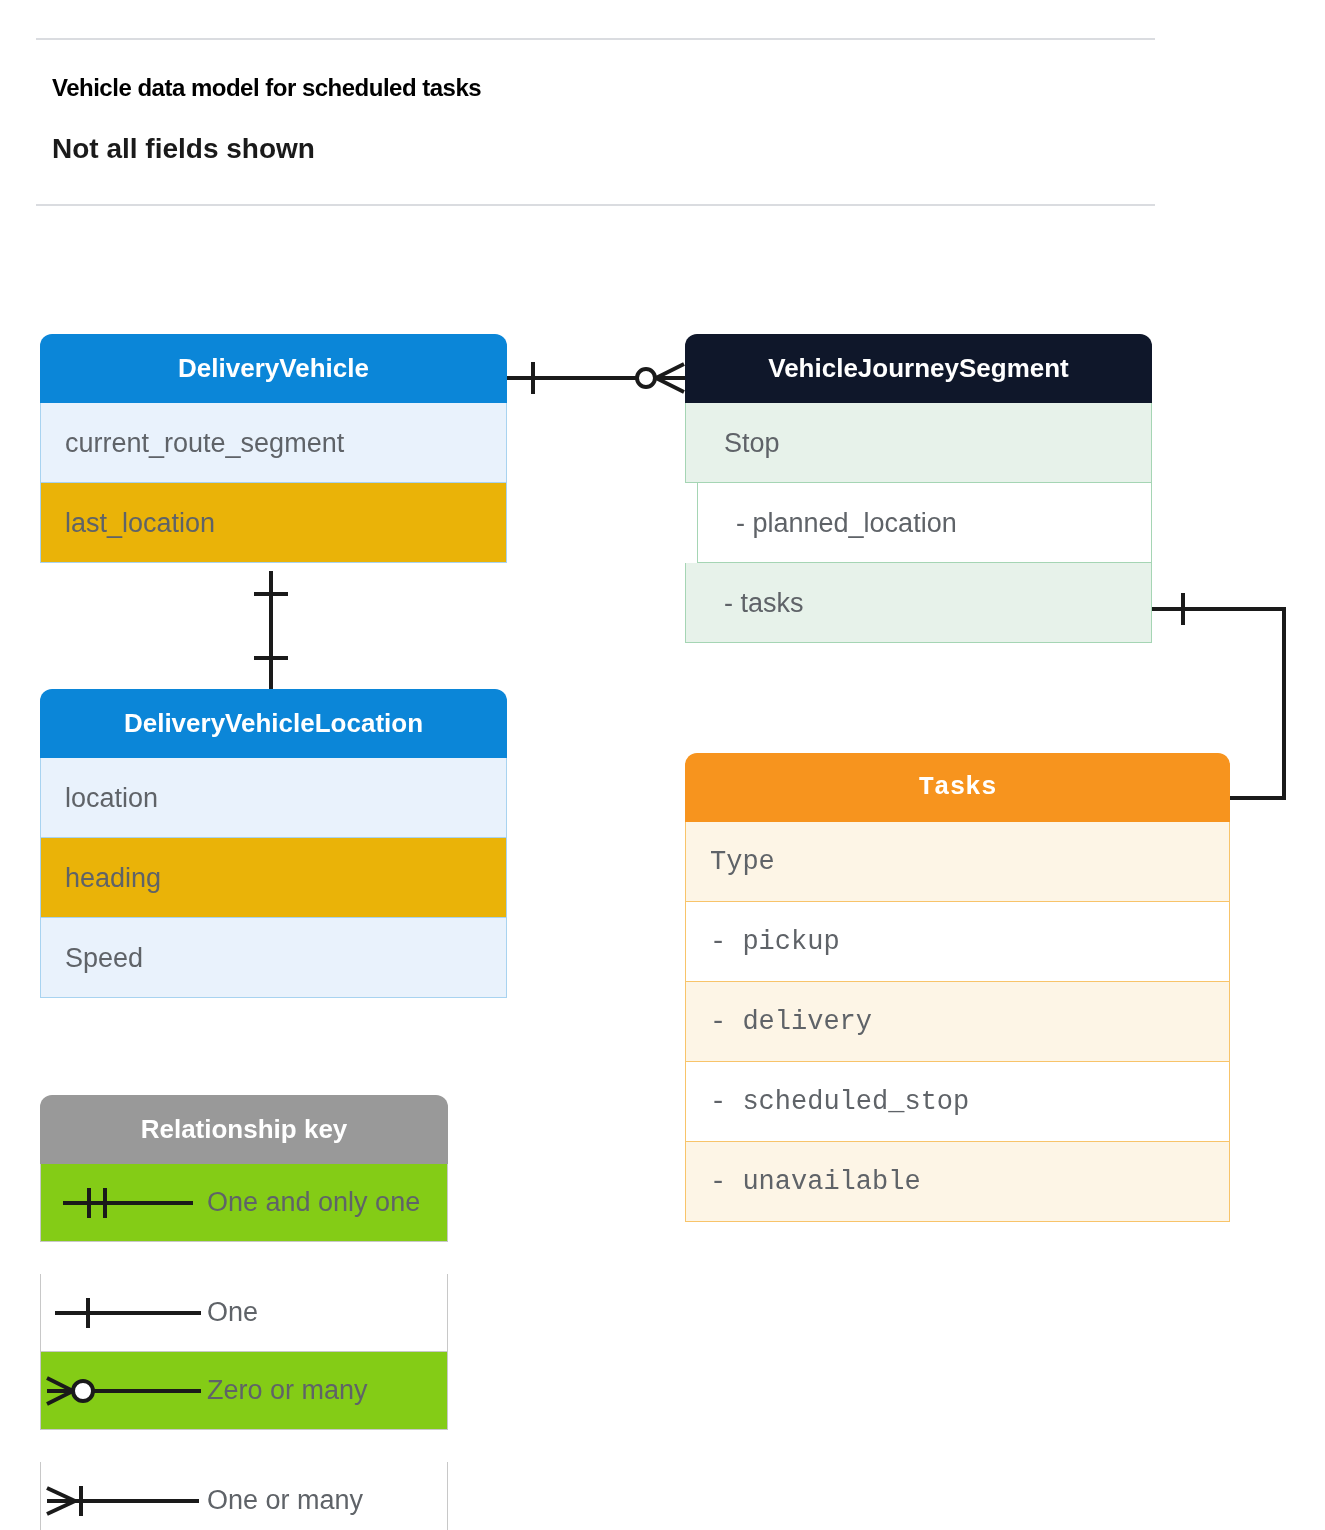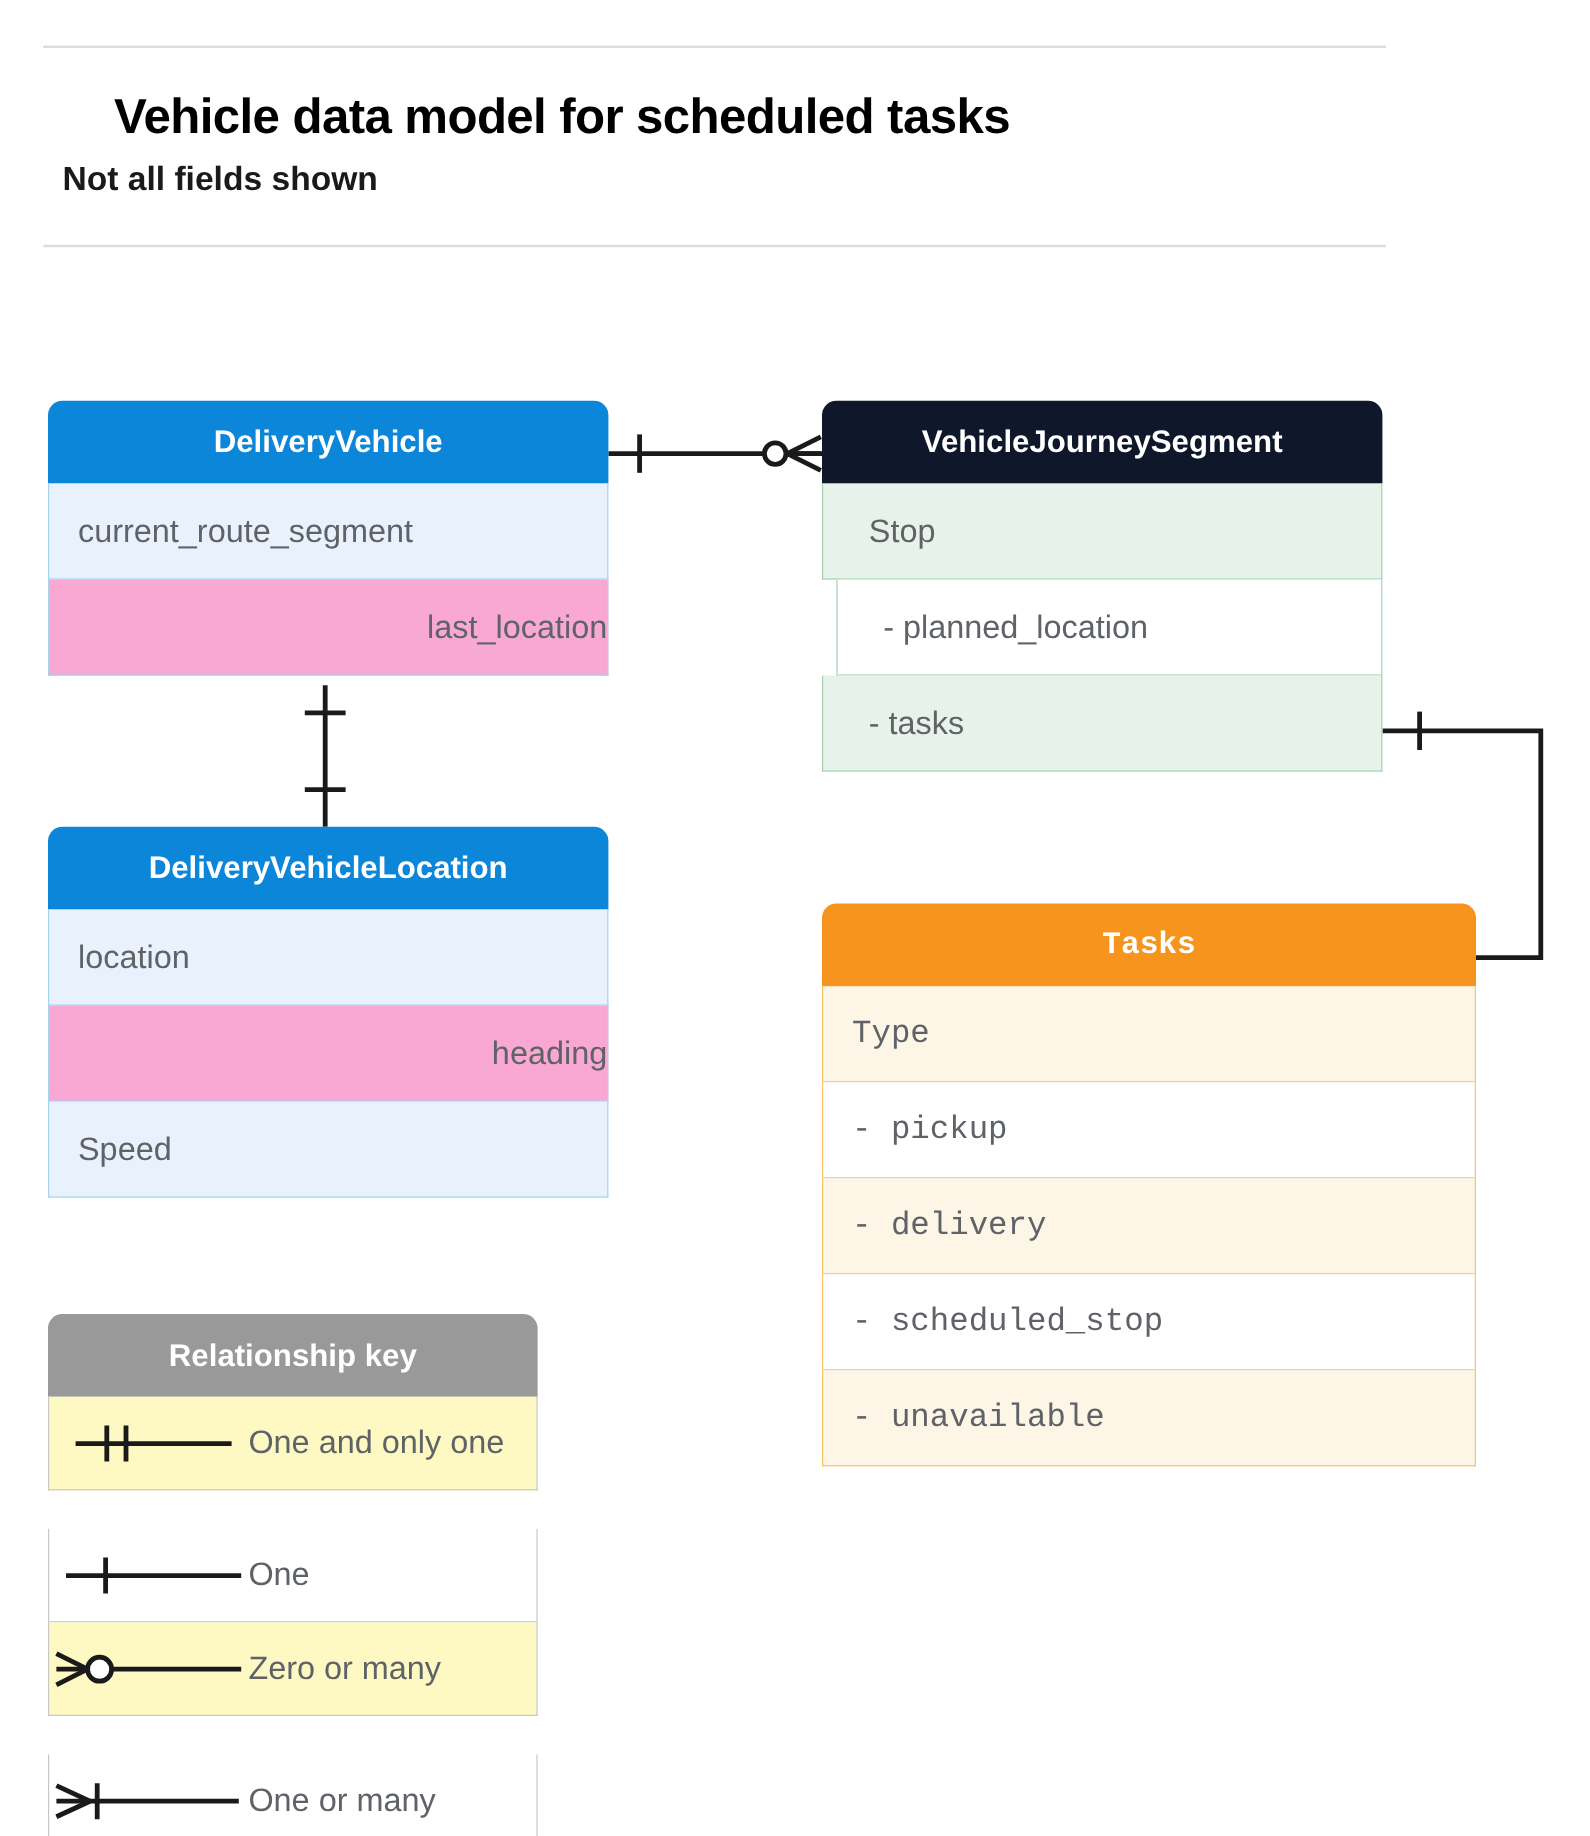--- a/index.html
+++ b/index.html
@@ -23,26 +23,25 @@
     height: 2px;
     background: #dadce0;
   }
   #rule-top { top: 38px; }
   #rule-bottom { top: 204px; }
 
   #page-title {
     position: absolute;
     left: 52px;
     top: 74px;
-    font-size: 41px;
+    font-size: 24px;
     font-weight: bold;
     color: #000000;
     letter-spacing: -0.5px;
     white-space: nowrap;
-    margin-left: 43px;
   }
   #page-subtitle {
     position: absolute;
     left: 52px;
     top: 133px;
     font-size: 28px;
     font-weight: bold;
     color: #1a1a1a;
     white-space: nowrap;
   }
@@ -73,38 +72,38 @@
     padding-left: 24px;
     white-space: nowrap;
     overflow: hidden;
   }
   .entity-row.sub { padding-left: 24px; }
 
   
   .e-blue .entity-header { background: #0b86d8; }
   .e-blue .entity-row { border: 1px solid #a8d3f0; border-top: none; }
   .e-blue .entity-row.alt { background: #e9f2fc; }
-  .e-blue .entity-row.plain { background: #f9a8d4; text-align: right; }
+  .e-blue .entity-row.plain { background: #eab308; }
 
   
   .e-green .entity-header { background: #0f172a; }
   .e-green .entity-row { border: 1px solid #a5d5b4; border-top: none; padding-left: 38px; }
   .e-green .entity-row.alt { background: #e7f2ea; }
   .e-green .entity-row.plain { background: #ffffff; margin-left: 12px; }
 
   
   .e-orange .entity-header { background: #f7941e; }
   .e-orange .entity-row { border: 1px solid #f8c46a; border-top: none; }
   .e-orange .entity-row.alt { background: #fdf5e6; }
   .e-orange .entity-row.plain { background: #ffffff; }
 
   
   .e-grey .entity-header { background: #999999; }
   .e-grey .legend-row { border: 1px solid #c8c8c8; border-top: none; }
-  .e-grey .legend-row.alt { background: #fef9c3; }
+  .e-grey .legend-row.alt { background: #84cc16; }
   .e-grey .legend-row.plain { background: #ffffff; margin-top: 32px; }
 
   
   #ent-delivery-vehicle { left: 40px; top: 334px; width: 467px; }
   #ent-delivery-vehicle-location { left: 40px; top: 689px; width: 467px; }
   #ent-vehicle-journey-segment { left: 685px; top: 334px; width: 467px; }
   #ent-tasks { left: 685px; top: 753px; width: 545px; font-family: Liberation Mono, monospace; }
   #legend-box { left: 40px; top: 1095px; width: 408px; }
 
   

